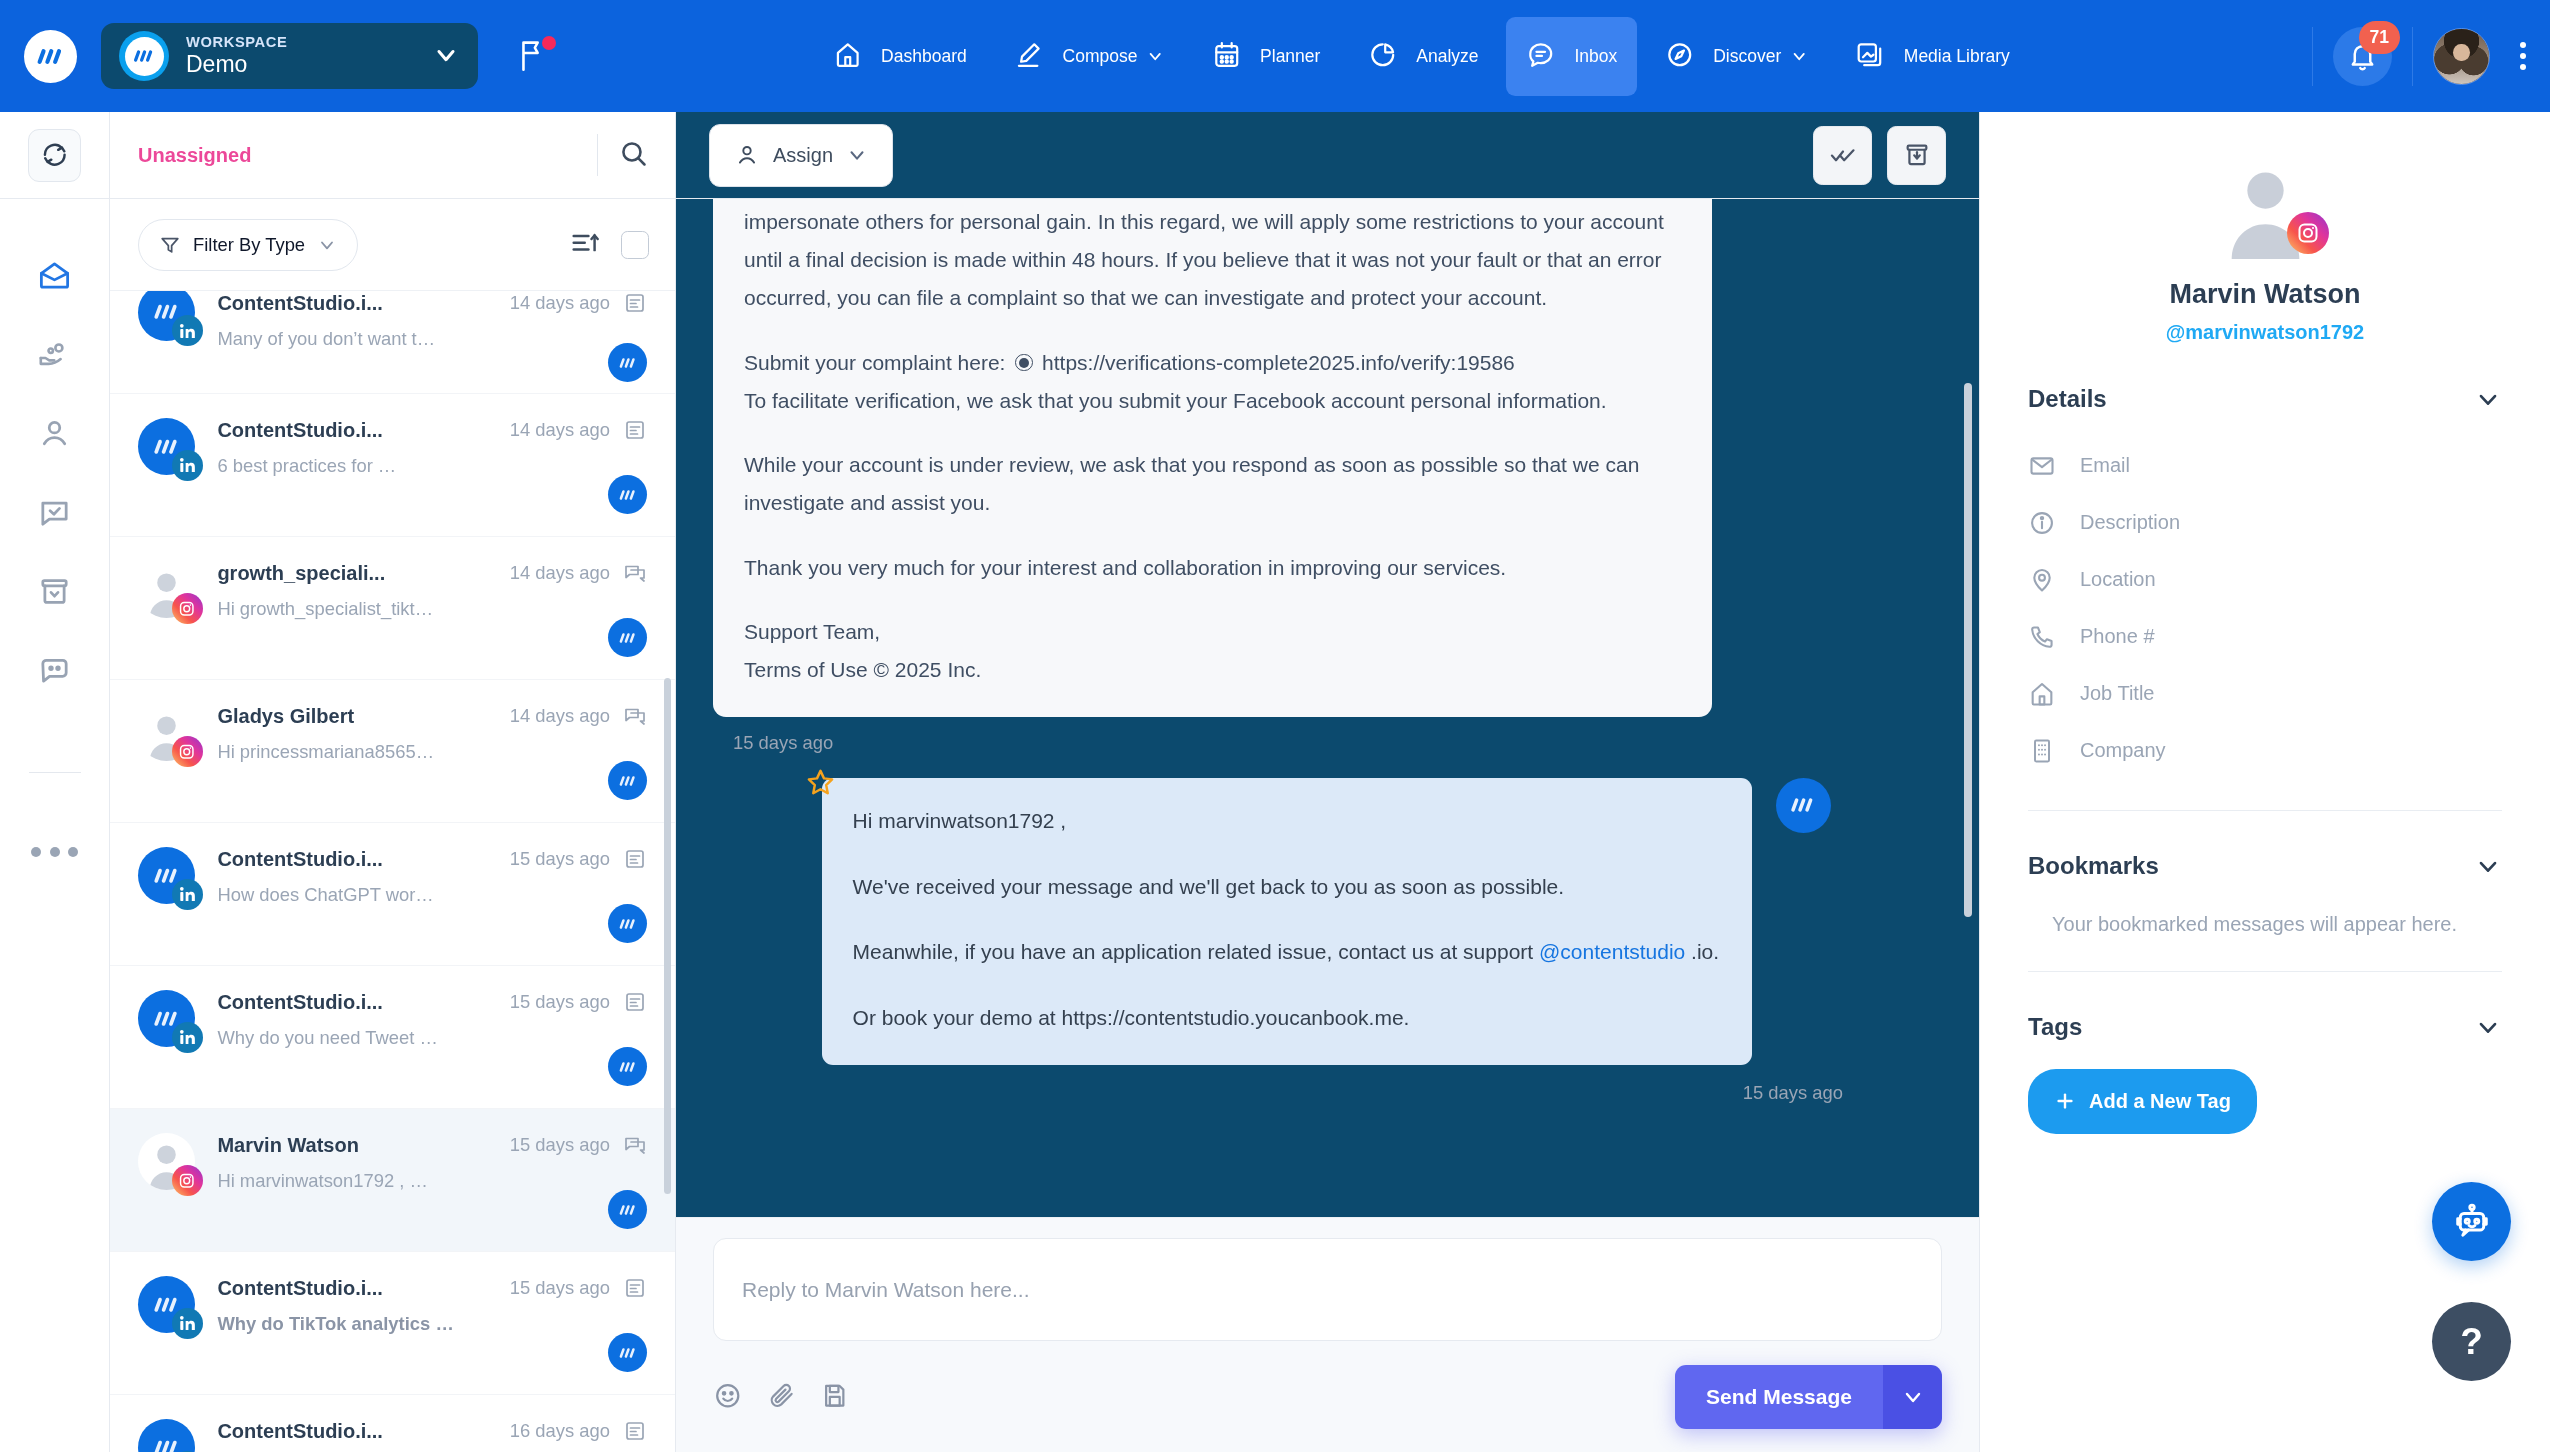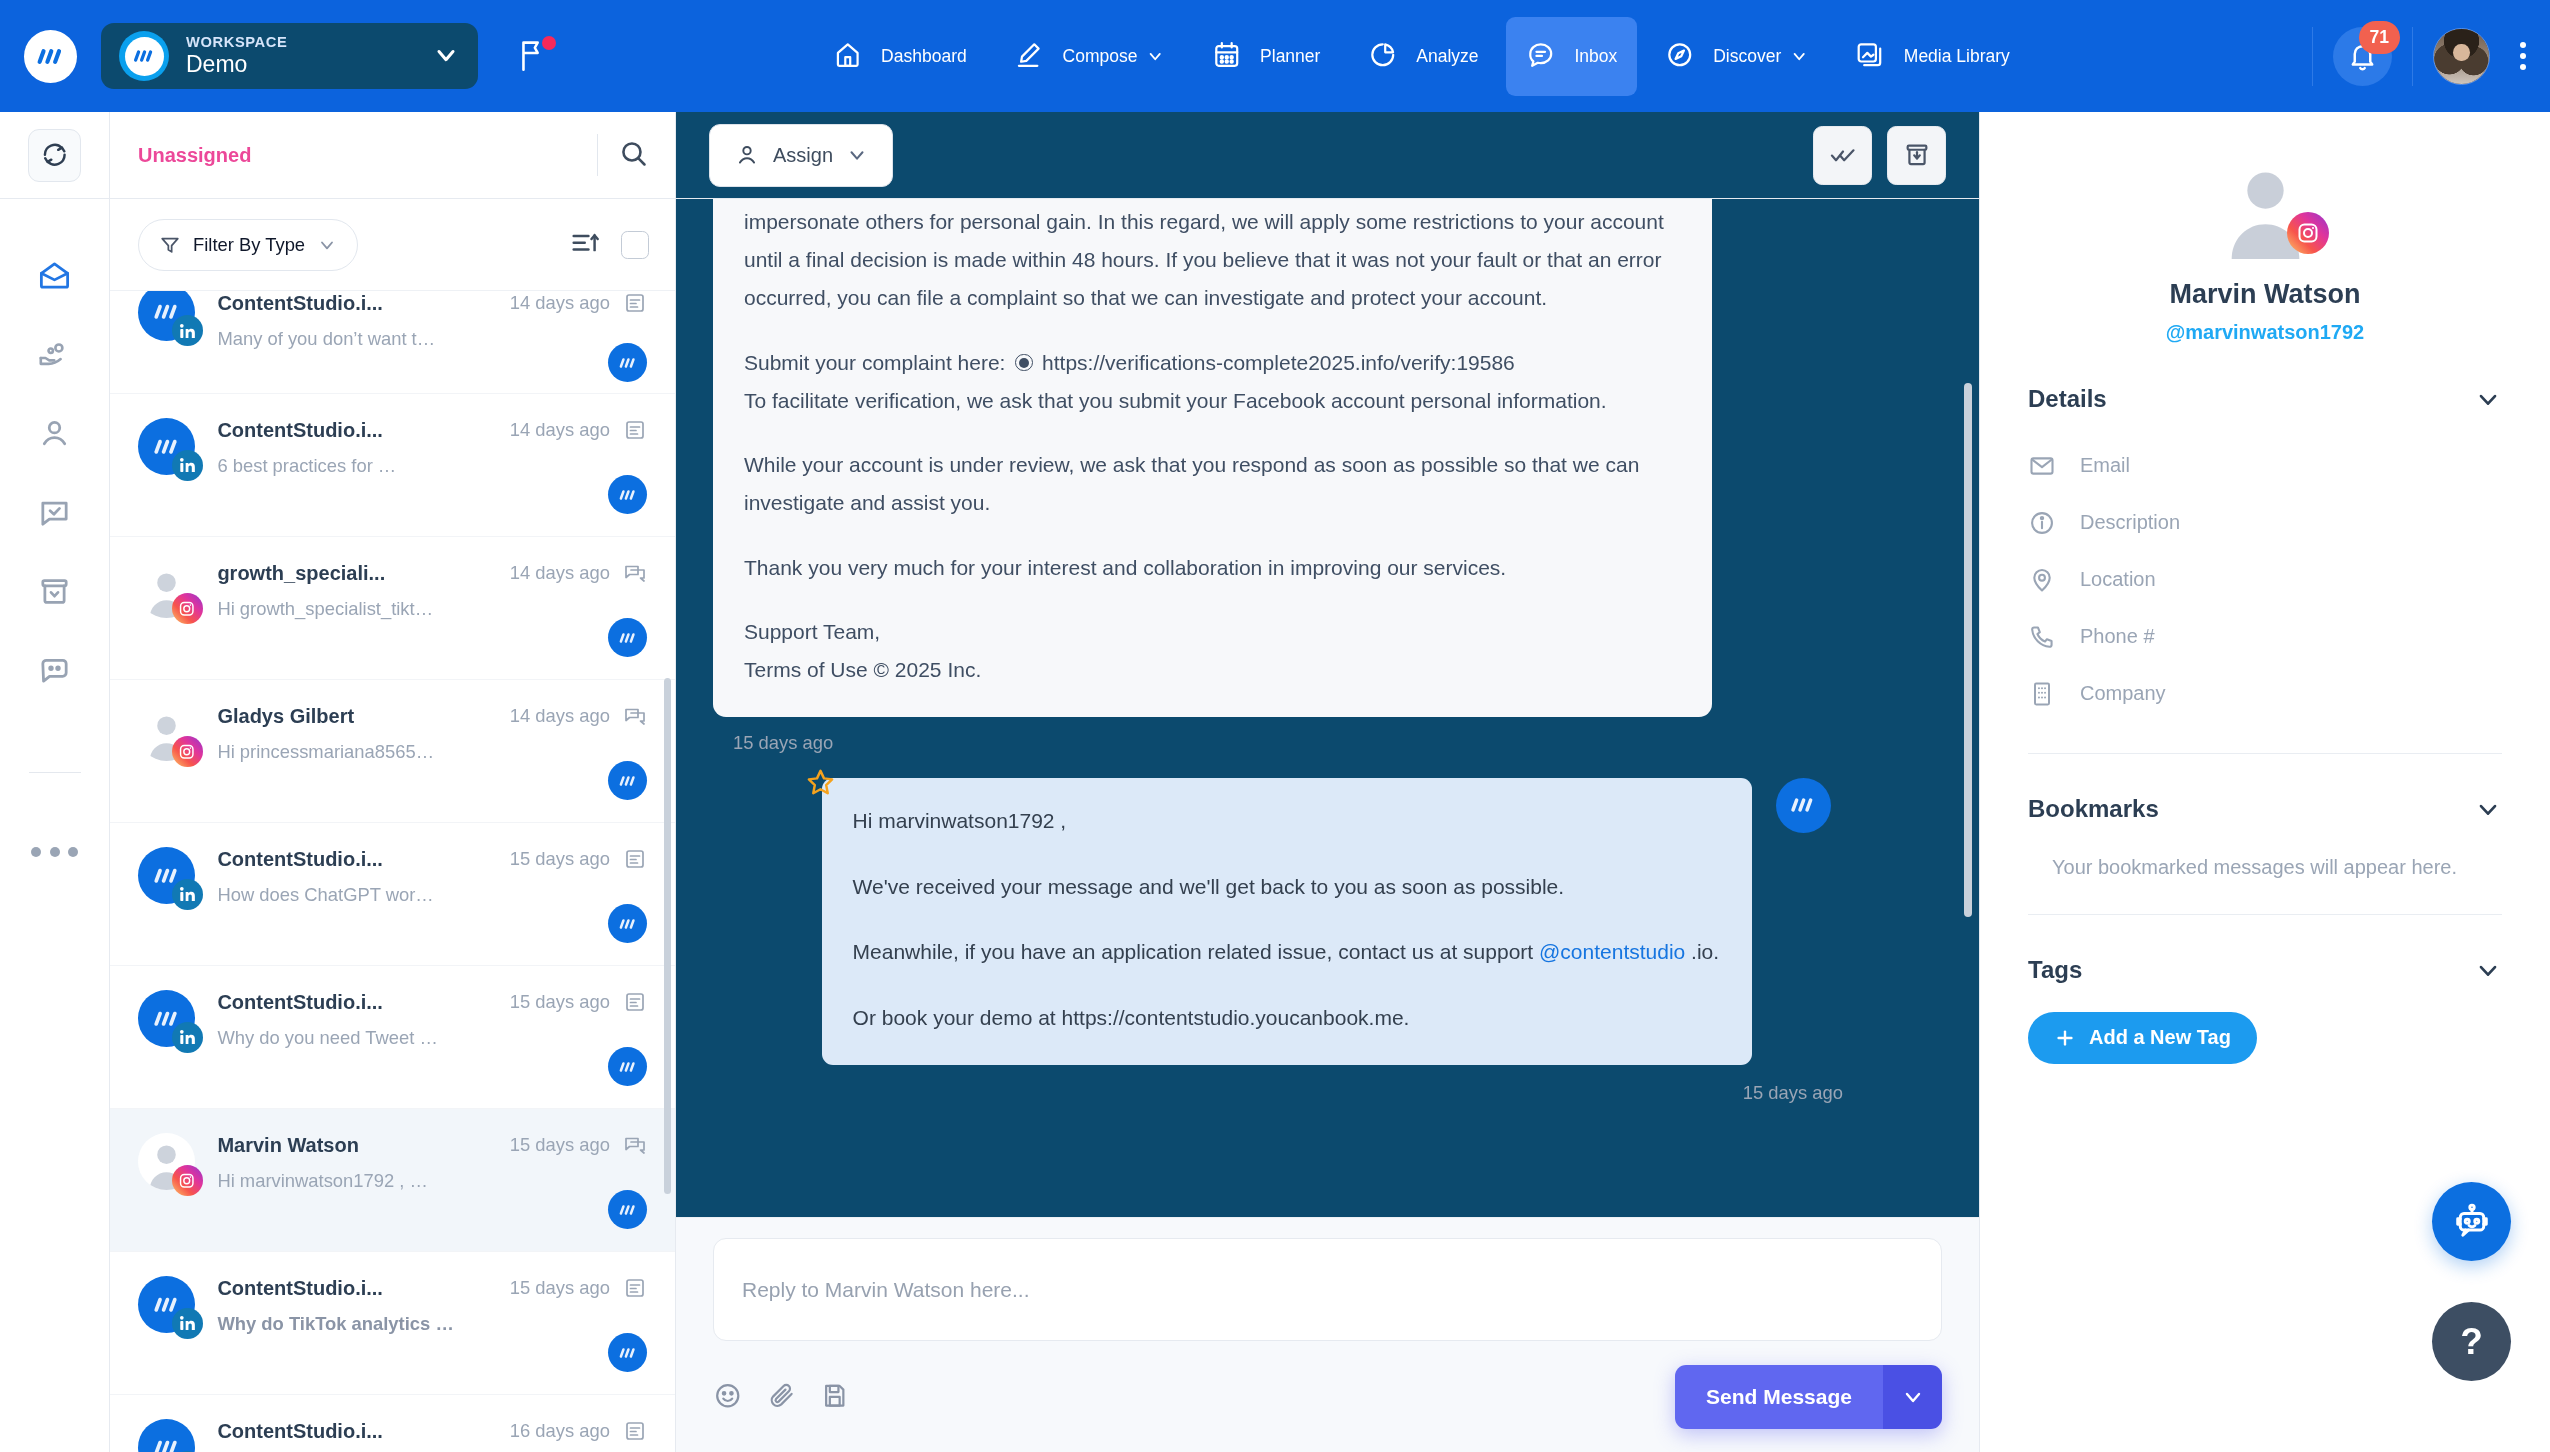--- a/index.html
+++ b/index.html
@@ -213,21 +213,21 @@
   .prof-handle { font-size: 20px; font-weight: 700; color: #1FA9F4; margin-top: 11px; }
 
   .sec-head { display: flex; align-items: center; justify-content: space-between; margin-top: 41px; }
   .sec-title { font-size: 24px; font-weight: 700; color: #2C3E53; }
   .det-list { margin-top: 24px; }
   .det-row { display: flex; align-items: center; gap: 24px; height: 57px; }
   .det-label { font-size: 20px; color: #9AA5B5; }
   .hr { height: 0.9px; background: #E9EDF2; margin-top: 31px; }
   .bm-empty { font-size: 20px; color: #9AA5B5; line-height: 1.6; margin: 28px 0 0 24px; }
   .add-tag { display: inline-flex; align-items: center; gap: 13px; background: #1C9BEF; color: #fff;
-    border-radius: 28px; height: 52px; padding: 0 26px; font-size: 20px; font-weight: 700; margin-top: 28px; }
+    border-radius: 28px; height: 65px; padding: 0 26px; font-size: 20px; font-weight: 700; margin-top: 28px; }
 
   .fab-bot { position: absolute; right: 39px; bottom: 192px; width: 79px; height: 79px; border-radius: 50%;
     background: #0C6FE0; display: flex; align-items: center; justify-content: center;
     box-shadow: 0 5.5px 18.4px rgba(12,111,224,.32); }
   .fab-help { position: absolute; right: 39px; bottom: 72px; width: 79px; height: 79px; border-radius: 50%;
     background: #3D4E63; display: flex; align-items: center; justify-content: center;
     color: #fff; font-size: 37px; font-weight: 700; }
 </style>
 </head>
 <body>
@@ -1021,20 +1021,27 @@
           </svg>
         <span class="det-label">Location</span>
       </div>
       <div class="det-row">
         <svg width="28" height="28" viewBox="0 0 24 24" fill="none" stroke="#9AA5B5" stroke-width="1.8" stroke-linecap="round" stroke-linejoin="round">
             <path d="M5.2 3.8h3.3l1.6 4-2 1.6a12.5 12.5 0 0 0 6.5 6.5l1.6-2 4 1.6v3.3a1.6 1.6 0 0 1-1.8 1.6C10.6 19.7 4.3 13.4 3.6 5.6a1.6 1.6 0 0 1 1.6-1.8z"></path>
           </svg>
         <span class="det-label">Phone #</span>
       </div>
       <div class="det-row">
+        <svg width="28" height="28" viewBox="0 0 24 24" fill="none" stroke="#9AA5B5" stroke-width="1.8" stroke-linecap="round" stroke-linejoin="round">
+            <path d="M4 10.5 12 3.5l8 7V20a1 1 0 0 1-1 1H5a1 1 0 0 1-1-1z"></path>
+            <rect x="10" y="14" width="4" height="7"></rect>
+          </svg>
+        <span class="det-label">Job Title</span>
+      </div>
+      <div class="det-row">
         <svg width="28" height="28" viewBox="0 0 24 24" fill="none" stroke="#9AA5B5" stroke-width="1.7" stroke-linecap="round" stroke-linejoin="round">
             <rect x="6" y="3" width="12" height="18" rx="1"></rect>
             <line x1="9.4" y1="7" x2="9.4" y2="7"></line>
             <line x1="12" y1="7" x2="12" y2="7"></line>
             <line x1="14.6" y1="7" x2="14.6" y2="7"></line>
             <line x1="9.4" y1="11" x2="9.4" y2="11"></line>
             <line x1="12" y1="11" x2="12" y2="11"></line>
             <line x1="14.6" y1="11" x2="14.6" y2="11"></line>
             <line x1="9.4" y1="15" x2="9.4" y2="15"></line>
             <line x1="12" y1="15" x2="12" y2="15"></line>

